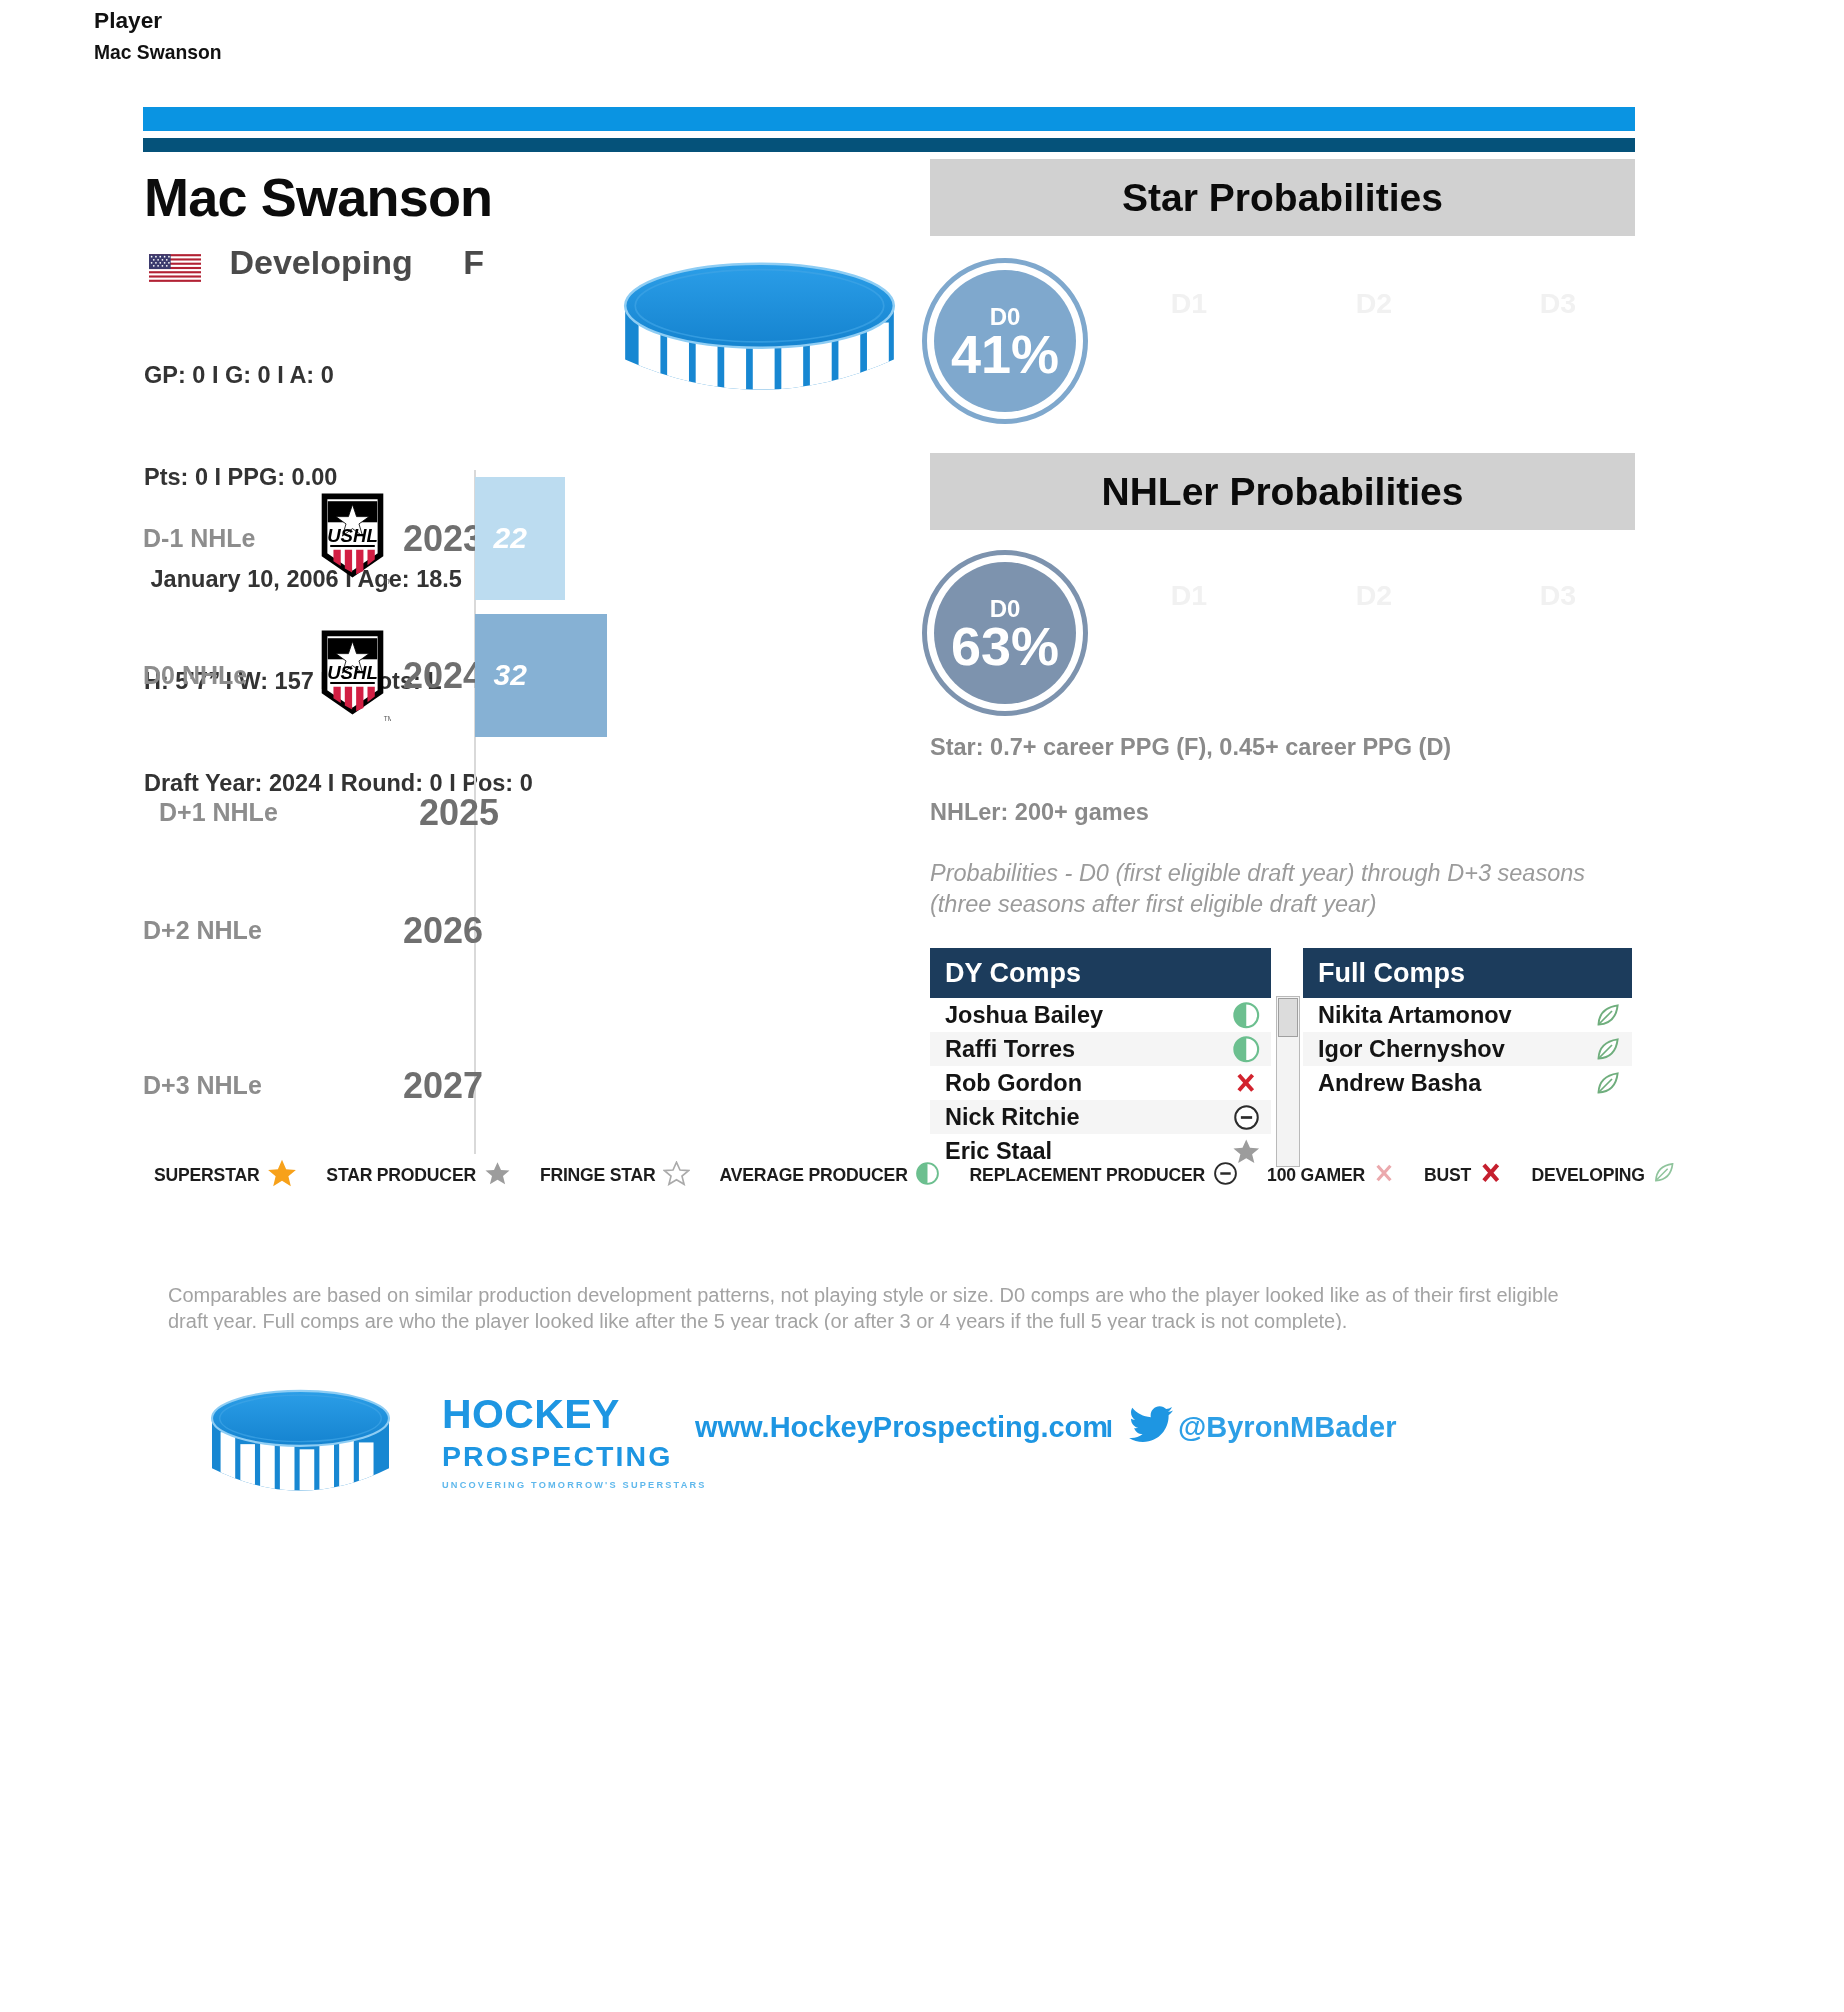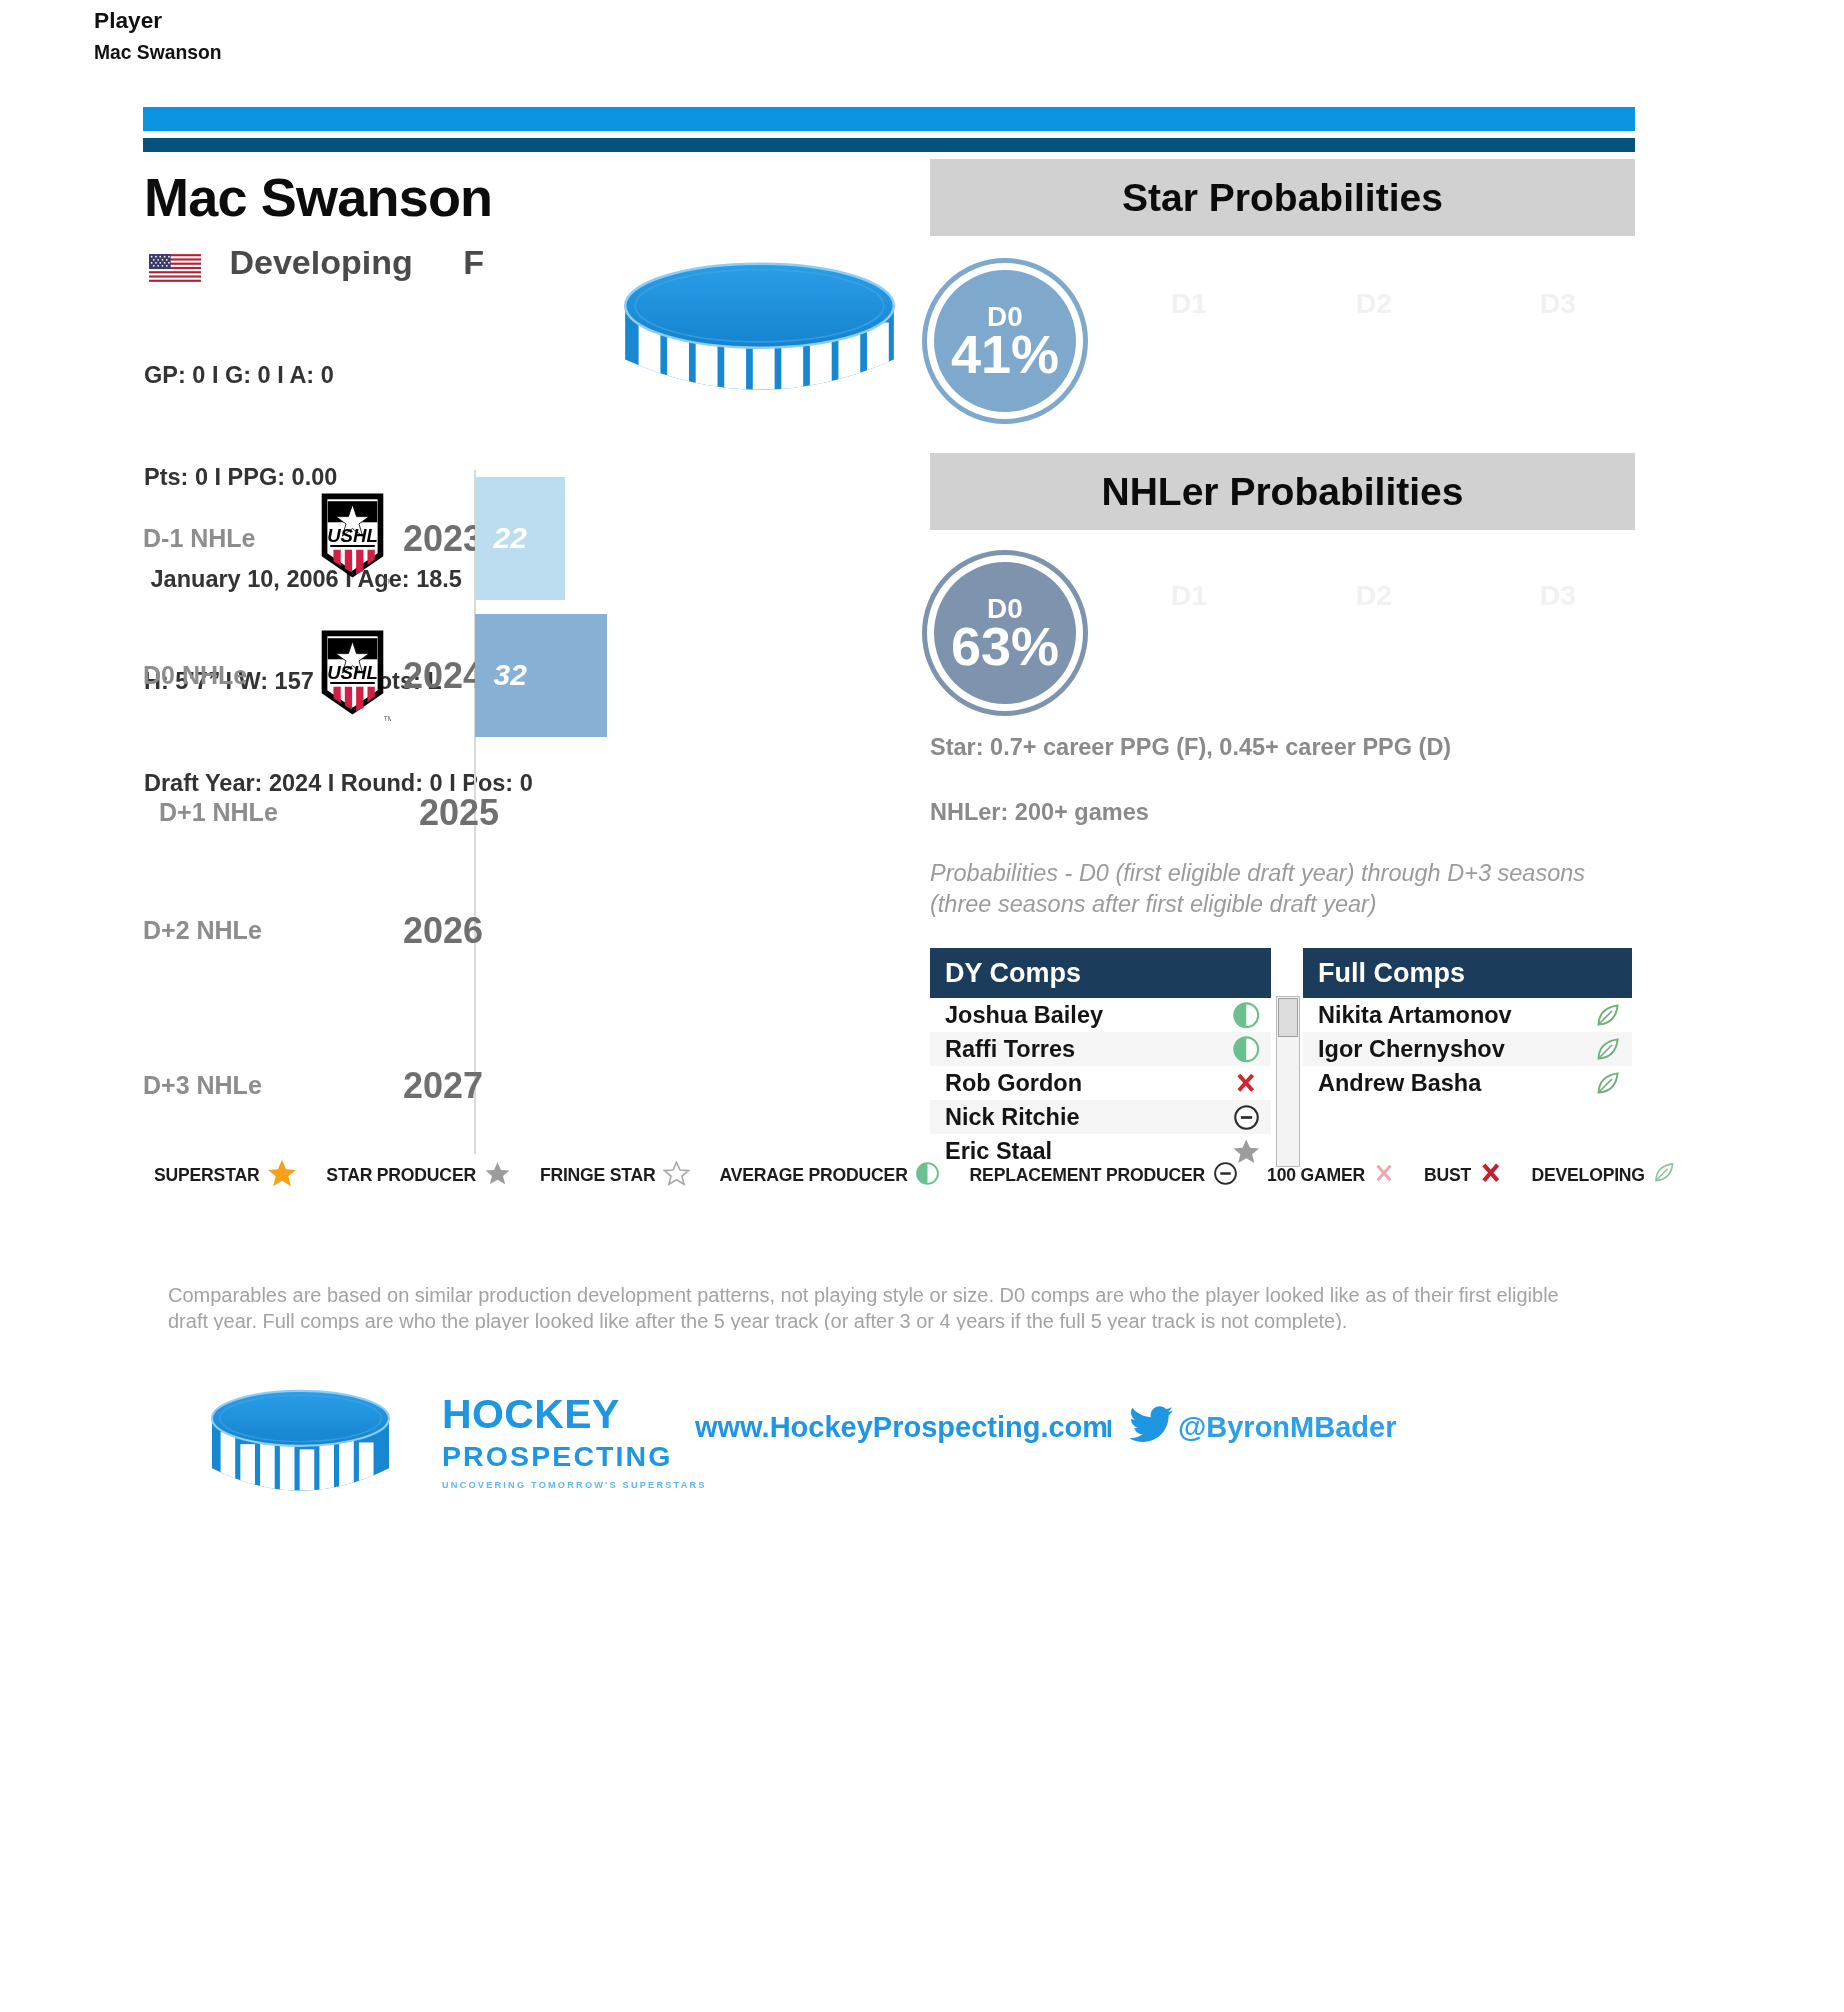--- a/index.html
+++ b/index.html
@@ -43,21 +43,21 @@
 
   .gauge { position:absolute; width:166px; height:166px; border-radius:50%; display:flex; align-items:center; justify-content:center; }
   .gauge .ring { width:100%; height:100%; border-radius:50%; padding:6.7px; }
   .gauge .core { width:100%; height:100%; border-radius:50%; display:flex; flex-direction:column; align-items:center; justify-content:center; color:#fff; }
   .gauge-star { left:922px; top:258px; }
   .gauge-star .ring { border:5.9px solid #7fa8cd; }
   .gauge-star .core { background:#7fa8cd; }
   .gauge-nhler { left:922px; top:550px; }
   .gauge-nhler .ring { border:5.9px solid #7d93ae; }
   .gauge-nhler .core { background:#7d93ae; }
-  .gauge .g-stage { font-size:28px; font-weight:bold; line-height:27px; }
+  .gauge .g-stage { font-size:24px; font-weight:bold; line-height:27px; }
   .gauge .g-pct { font-size:54px; font-weight:bold; line-height:49px; }
   .faint-label { position:absolute; width:76px; text-align:center; font-size:28.5px; font-weight:bold; color:#f1f1f1; }
 
   .note { position:absolute; left:930px; font-size:23.5px; font-weight:bold; color:#8a8a8a; }
   .note-star { top:734px; }
   .note-nhler { top:799px; }
   .note-italic { position:absolute; left:930px; top:858px; width:680px; font-size:23.5px; font-style:italic; color:#9b9b9b; line-height:31px; font-weight:normal; }
 
   
   .comps { position:absolute; top:948px; }

